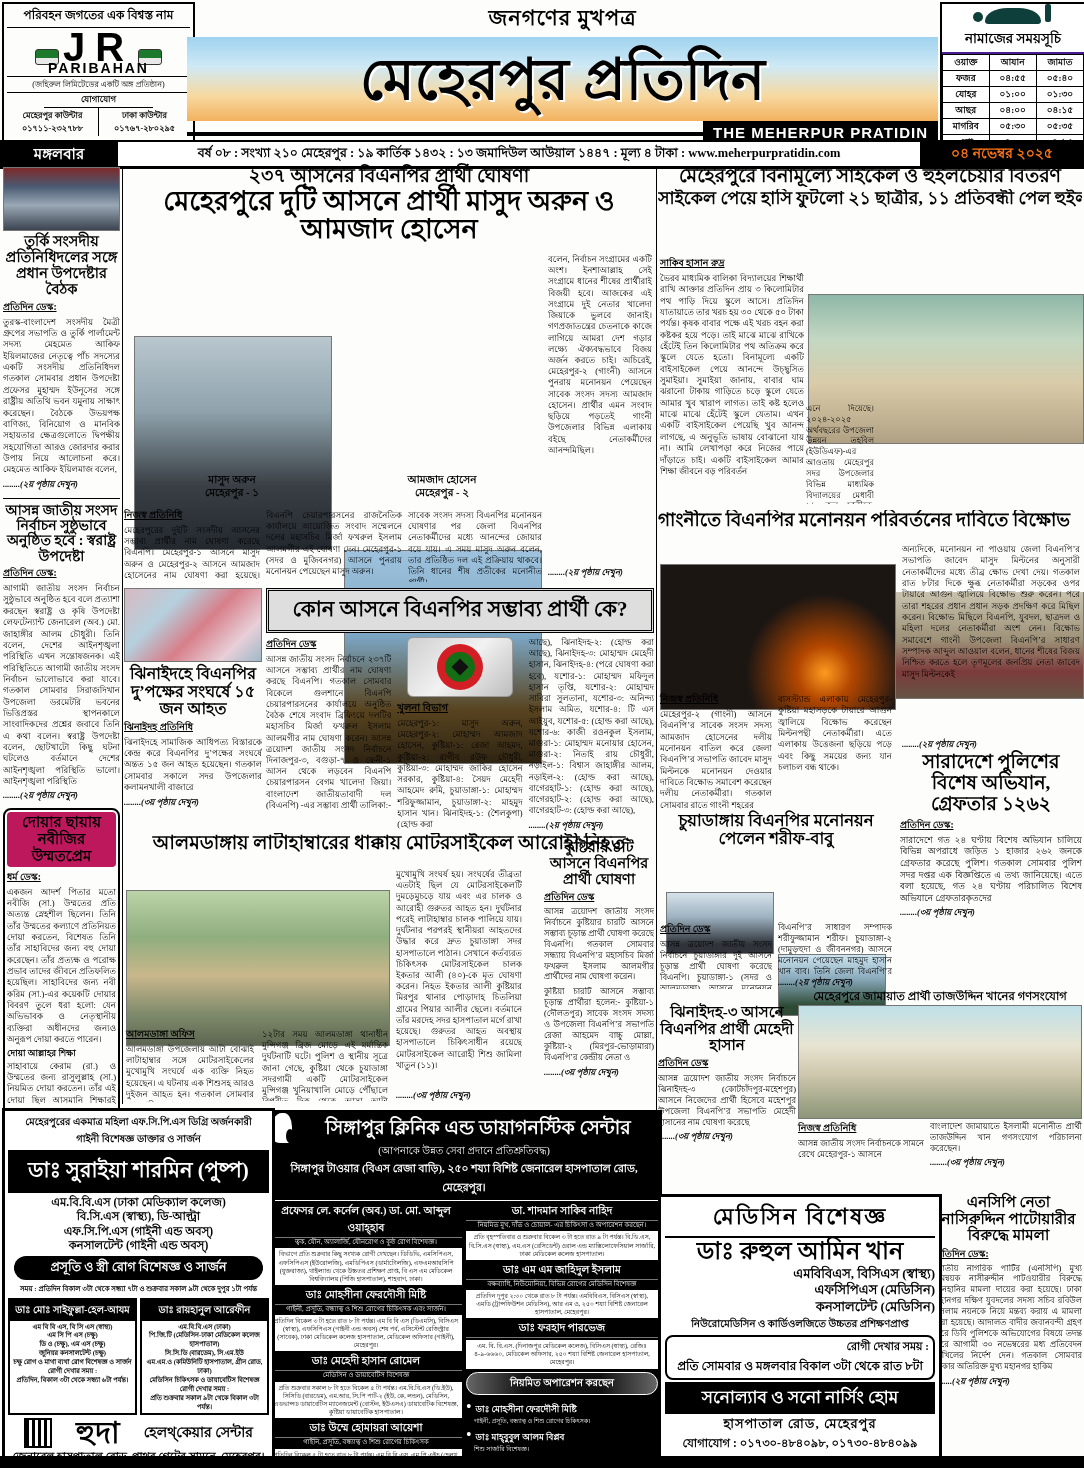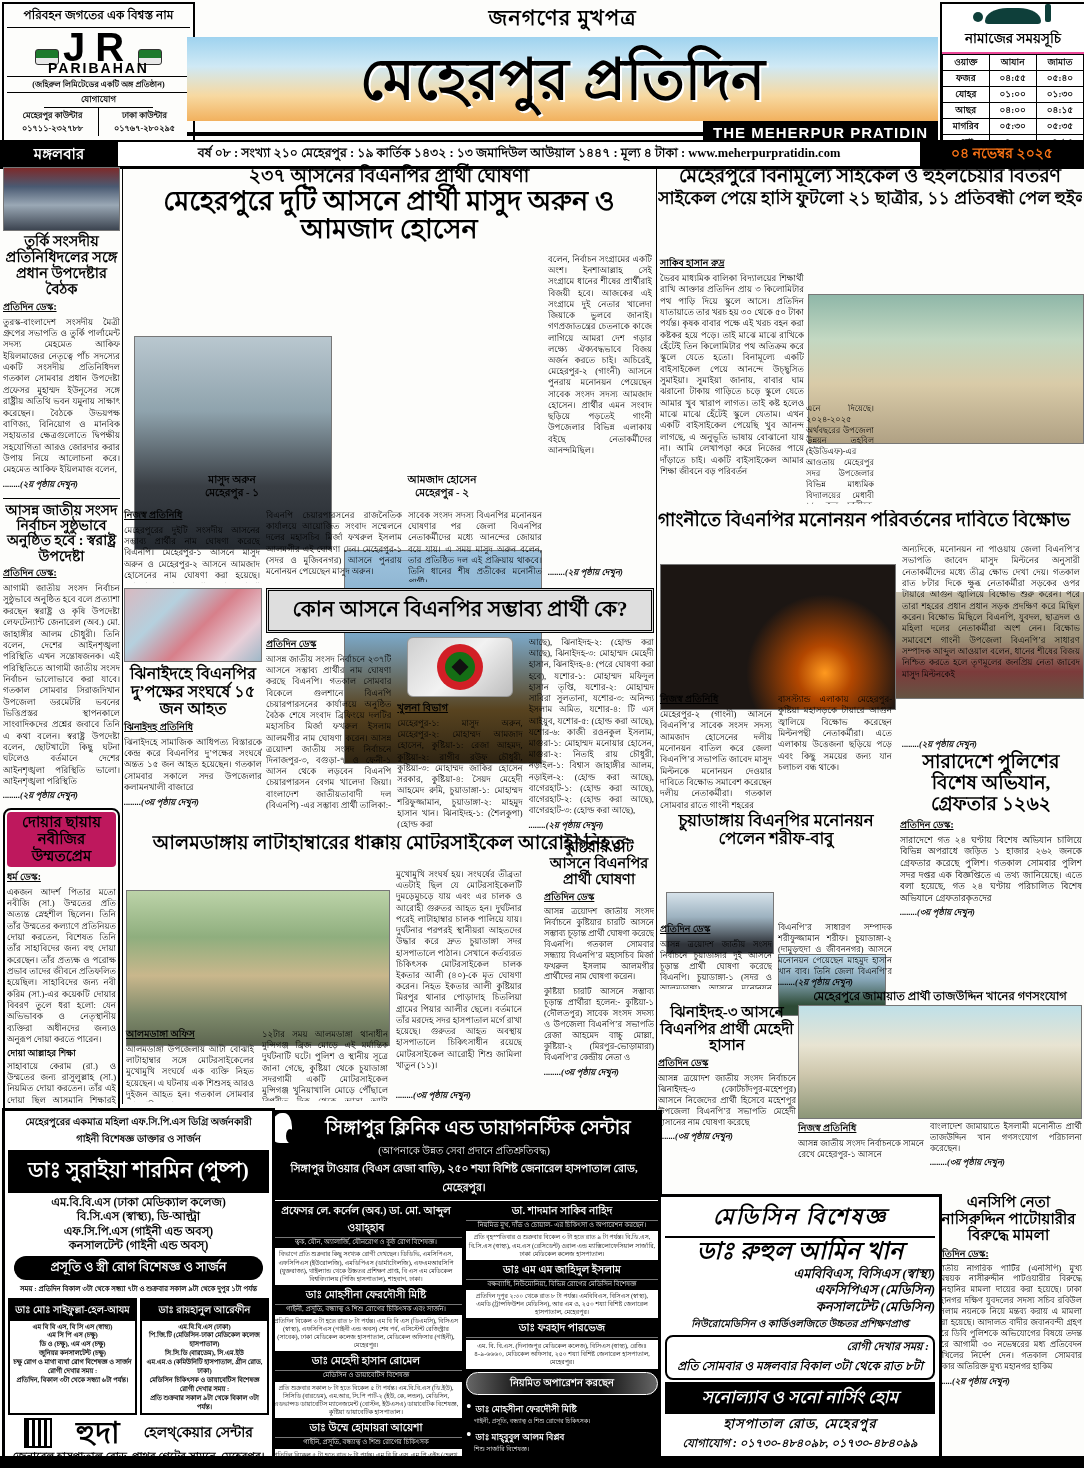--- a/index.html
+++ b/index.html
@@ -14,40 +14,40 @@
   .jp{font-size:8.5px;font-weight:bold;font-style:italic;text-align:left;margin-top:2px;}
   .photo{position:relative;border:1px solid #777;overflow:hidden;}
   .cap{font-size:10.5px;font-weight:bold;text-align:center;line-height:1.2;}
   .rule{border-left:1px solid #000;width:0;}
 
   
   #jr{left:2px;top:2px;width:183px;height:136px;border:2px solid #000;padding:2px 3px;text-align:center;}
   #jr .tag{font-size:12px;font-weight:bold;border-bottom:1px solid #000;padding-bottom:1px;}
   #jr .brand{font-size:40px;font-weight:900;letter-spacing:10px;line-height:.95;font-family:"Liberation Sans",sans-serif;}
   #jr .brandsub{font-size:14px;font-weight:900;letter-spacing:2px;margin-top:-6px;font-family:"Liberation Sans",sans-serif;}
-  #jr .org{font-size:8px;font-weight:bold;border-top:1px solid #000;border-bottom:1px solid #000;padding:1px 0;}
+  #jr .org{font-size:8px;font-weight:normal;border-top:1px solid #000;border-bottom:1px solid #000;padding:1px 0;}
   #jr .contact{font-size:8.5px;font-weight:bold;border-bottom:1px solid #000;width:60%;margin:0 auto;}
   #jr .ctr{display:flex;font-size:8.2px;font-weight:bold;}
   #jr .ctr>div{flex:1;padding:1px;}
   #jr .ctr>div:first-child{border-right:1px solid #000;}
   .bus{display:inline-block;width:22px;height:14px;background:linear-gradient(180deg,#1d7a2c 55%,#e8e8e8 55%);border:1px solid #333;border-radius:3px;vertical-align:middle;}
   #masthead{left:187px;top:2px;width:751px;height:136px;text-align:center;}
   #masthead .motto{font-size:21px;font-weight:900;letter-spacing:1px;}
   #masthead .sky{height:84px;background:linear-gradient(180deg,#9fd3ef 0%,#cfe9f5 35%,#f7d9a1 70%,#f2b15e 100%);
                  display:flex;align-items:center;justify-content:center;}
   #masthead .title{font-size:57px;font-weight:900;line-height:1;text-shadow:2px 2px 0 #fff;}
   #masthead .botrow{display:flex;align-items:flex-end;}
   #masthead .botrow .ln{flex:1;border-bottom:4px solid #000;margin-bottom:8px;}
   #masthead .enbox{background:#000;color:#fff;font-size:15px;font-weight:bold;letter-spacing:1px;padding:3px 10px;font-family:"Liberation Sans",sans-serif;}
   #prayer{left:940px;top:2px;width:142px;height:136px;border:2px solid #000;background:#fff;}
   #prayer .icn{height:24px;display:flex;align-items:center;justify-content:center;}
   .mosque{width:56px;height:16px;background:#0e3f3a;border-radius:50% 50% 4px 4px / 100% 100% 4px 4px;position:relative;}
   .mosque:before{content:"";position:absolute;left:-12px;top:4px;width:10px;height:10px;background:#0e3f3a;border-radius:50%;}
   .mosque:after{content:"";position:absolute;right:-10px;top:-4px;width:6px;height:18px;background:#0e3f3a;border-radius:2px;}
-  #prayer .ptitle{font-size:13.5px;font-weight:900;text-align:center;border-bottom:2px solid #ec4899;padding-bottom:1px;}
+  #prayer .ptitle{font-size:13.5px;font-weight:900;text-align:center;border-bottom:2px solid #4c1d95;padding-bottom:1px;}
   #prayer table{border-collapse:collapse;width:100%;font-size:9px;font-weight:bold;}
   #prayer td{border:1px solid #000;text-align:center;padding:0 1px;height:14px;}
   #dateband{left:0;top:140px;width:1084px;height:24px;border-top:2px solid #000;border-bottom:3px solid #000;display:flex;background:#fff;}
   #dateband .day{width:118px;background:#000;color:#fff;font-size:15px;font-weight:900;display:flex;align-items:center;justify-content:center;}
   #dateband .mid{flex:1;display:flex;align-items:center;justify-content:center;font-size:12.5px;font-weight:bold;}
   #dateband .dt{width:164px;background:#000;color:#f97316;font-size:14px;font-weight:900;display:flex;align-items:center;justify-content:center;}
 
   
   #left-rail{left:3px;top:167px;width:117px;}
   #left-rail .bd{font-size:8.6px;}
@@ -141,21 +141,21 @@
   
   #jamaat{left:798px;top:990px;width:284px;height:200px;}
   #jamaat .hd{font-size:11.5px;white-space:nowrap;overflow:hidden;}
   #jamaat .cols{display:flex;gap:6px;}
   #jamaat .bd{font-size:8.4px;}
   
   #ncp{left:935px;top:1194px;width:147px;height:264px;}
   #ncp .hd{font-size:15px;margin-bottom:3px;}
   #ncp .bd{font-size:8.3px;}
   
-  #ruhul{left:658px;top:1194px;width:270px;height:264px;border:3px solid #000;padding:2px 4px;background:#fff;font-style:italic;}
+  #ruhul{left:658px;top:1194px;width:270px;height:264px;border:3px solid #000;padding:2px 4px;background:#fff;}
   #ruhul .mhd{font-size:22px;font-weight:900;text-align:center;border-bottom:2px solid #000;letter-spacing:2px;}
   #ruhul .rname{font-size:24px;font-weight:900;text-align:center;line-height:1.15;}
   #ruhul .rdeg{font-size:13px;font-weight:bold;text-align:right;line-height:1.3;}
   #ruhul .rdeg4{font-size:10px;font-weight:bold;text-align:center;}
   #ruhul .hbox{border:2px solid #000;border-radius:8px;padding:1px 4px;margin:2px 0;}
   #ruhul .hlab{font-size:11px;font-weight:bold;text-align:right;}
   #ruhul .hval{font-size:12px;font-weight:900;text-align:center;}
   #ruhul .place{background:#000;color:#fff;font-size:17px;font-weight:900;text-align:center;padding:2px 0;}
   #ruhul .raddr{font-size:13px;font-weight:900;text-align:center;letter-spacing:1px;}
   #ruhul .rcont{font-size:11.5px;font-weight:900;text-align:center;}

